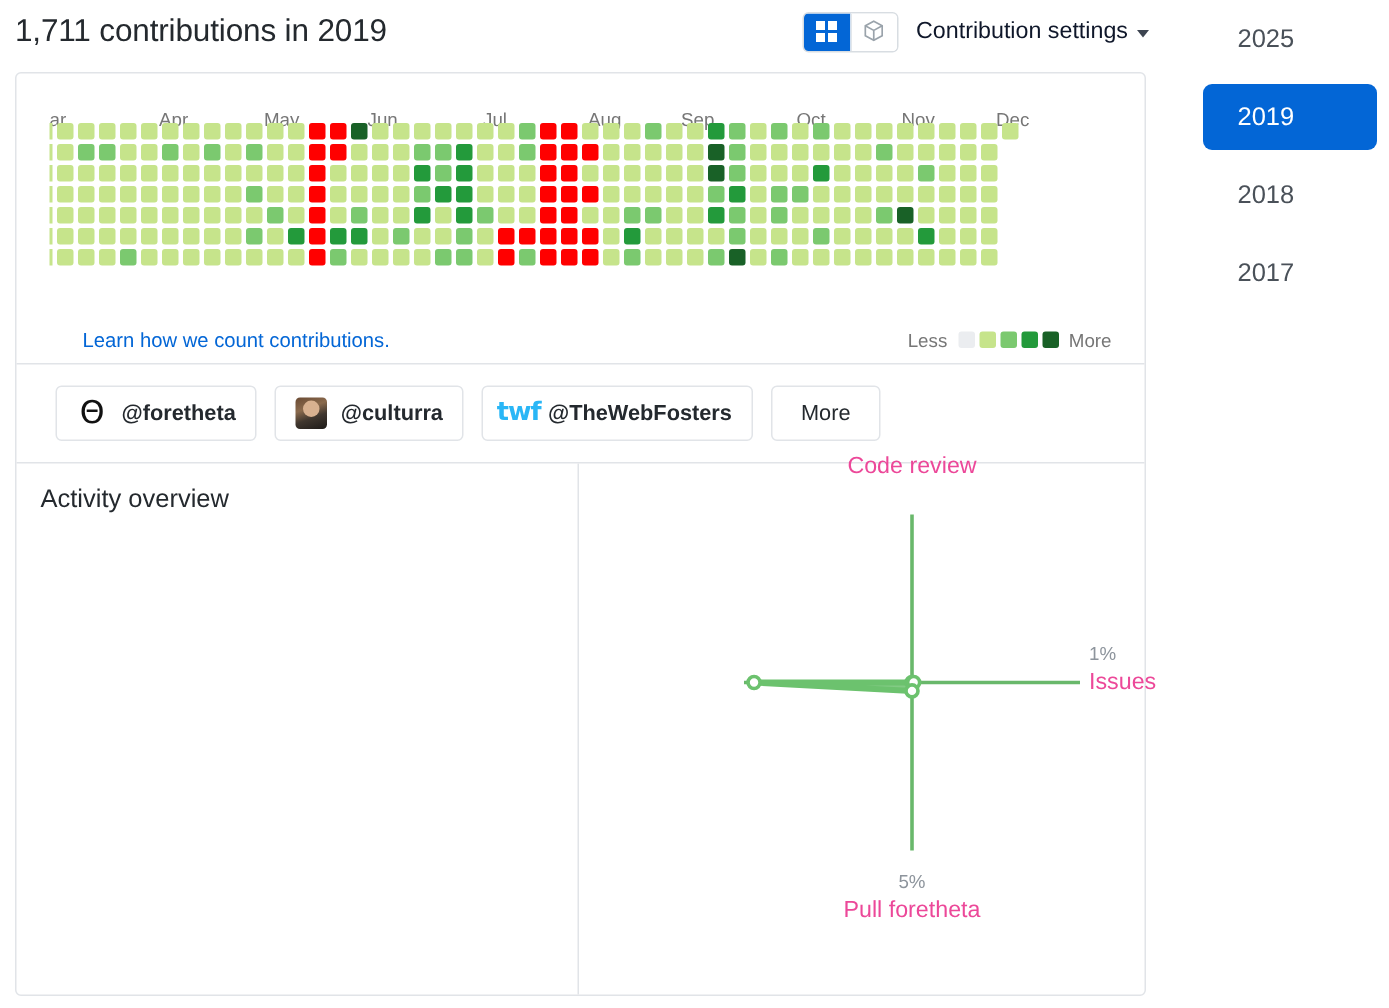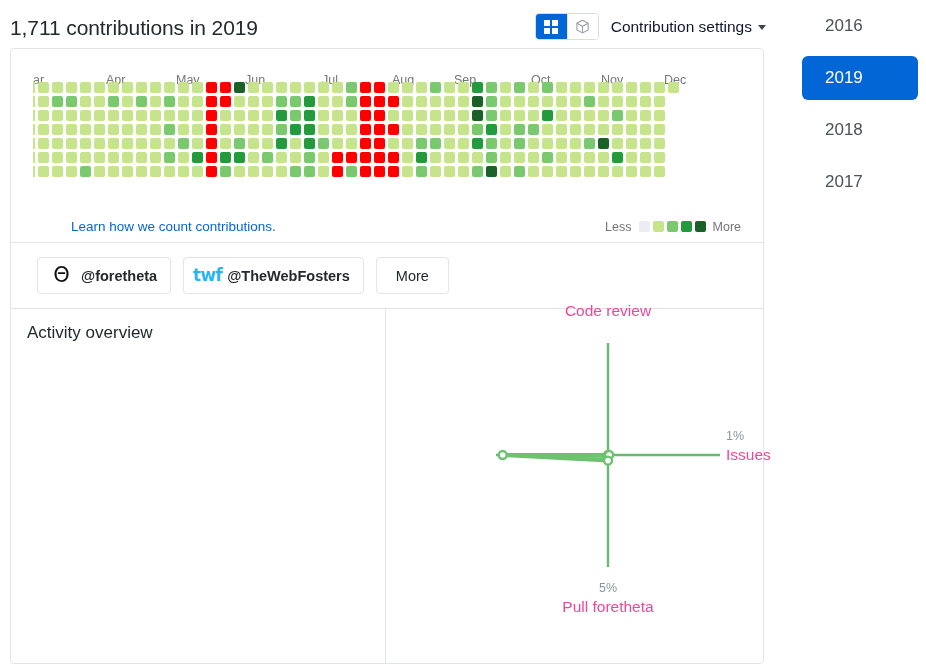--- a/index.html
+++ b/index.html
@@ -11,21 +11,21 @@
     font-family: "Liberation Sans", sans-serif;
     -webkit-font-smoothing: antialiased;
     overflow: hidden;
   }
   #root { position: relative; width: 926px; height: 672px; }
 
   
   #header {
     position: absolute; left: 10px; top: 2px;
     width: 756px; height: 38px;
-    display: flex; align-items: flex-end;
+    display: flex; align-items: center;
   }
   #contrib-title {
     font-size: 21px; color: #24292e; font-weight: 400;
     letter-spacing: -0.1px; white-space: nowrap;
   }
   #header-right {
     margin-left: auto; display: flex; align-items: center; gap: 12px;
   }
   .view-toggle {
     display: flex; border: 1px solid #d8dde2; border-radius: 4px;
@@ -79,21 +79,21 @@
     width: 11px; height: 11px; margin-bottom: 3px; display: block;
     border-radius: 2px;
   }
   .cal-cell.stub { width: 2px; border-radius: 0; }
   #cal-footer {
     position: absolute; left: 0; right: 0; bottom: 8px;
     display: flex; align-items: center; padding: 0 22px;
   }
   #count-link {
     font-size: 13.5px; color: #0366d6; text-decoration: none; cursor: pointer;
-    margin-left: 38px;
+    margin-left: 22px;
   }
   #legend { margin-left: auto; display: flex; align-items: center; gap: 3px; }
   #legend .lg-txt { font-size: 12.5px; color: #767676; }
   #legend .lg-txt.less { margin-right: 4px; }
   #legend .lg-txt.more { margin-left: 4px; }
   #legend .sw { width: 11px; height: 11px; border-radius: 2px; display: block; }
 
   
   #orgs-section {
     position: relative; height: 66px;
@@ -225,20 +225,24 @@
             <span class="sw" style="background: rgb(25, 97, 39);"></span>
             <span class="lg-txt more">More</span>
         </div>
       </div>
     </div>
 
     <div id="orgs-section">
         <div class="org-chip">
           <span class="org-av av-theta">Θ</span>
           <span class="org-name">@foretheta</span>
+        </div>
+        <div class="org-chip">
+          <span class="org-av av-photo"></span>
+          <span class="org-name">@culturra</span>
         </div>
         <div class="org-chip">
           <span class="org-av av-twf">twf</span>
           <span class="org-name">@TheWebFosters</span>
         </div>
         <button id="more-orgs-btn">More</button>
       </div>
 
     <div id="activity-section">
       <div id="activity-title">Activity overview</div>
@@ -265,19 +269,19 @@
           <div class="radar-label" style="left: 133px; top: 272px; width: 180px;">
             <span class="pct">5%</span>
             <span class="name">Pull foretheta</span>
           </div>
         </div>
     </div>
 
   </div>
 
   <div id="year-nav">
-      <button class="year-btn">2016</button>
+      <button class="year-btn">2025</button>
       <button class="year-btn selected">2019</button>
       <button class="year-btn">2018</button>
       <button class="year-btn">2017</button>
     </div>
 
 </div>
 
 </body></html>

